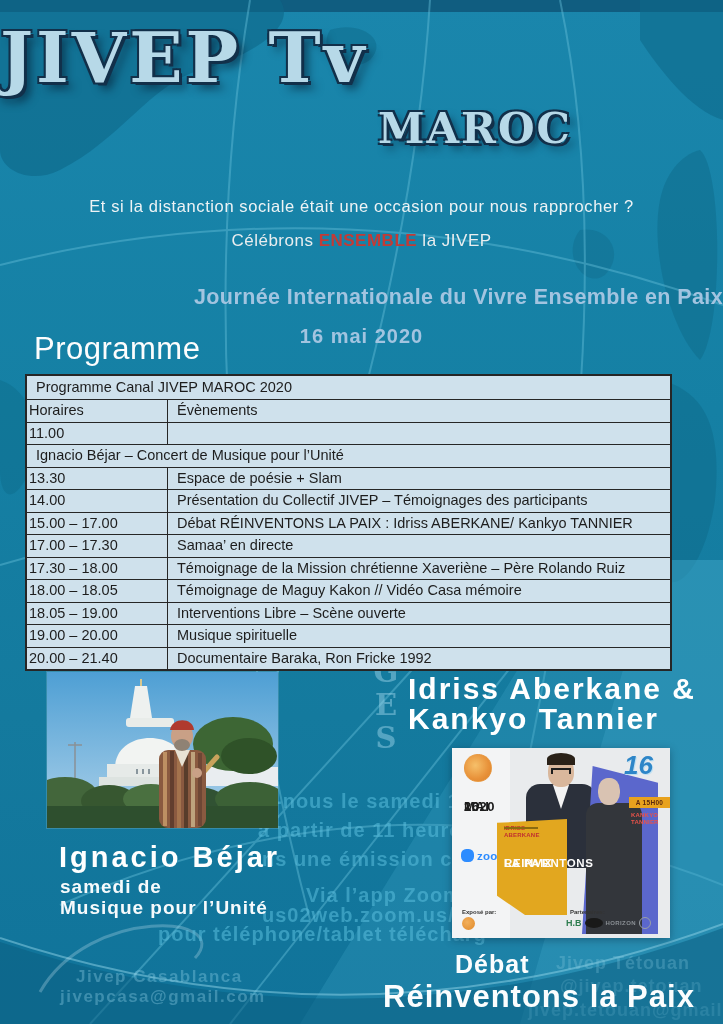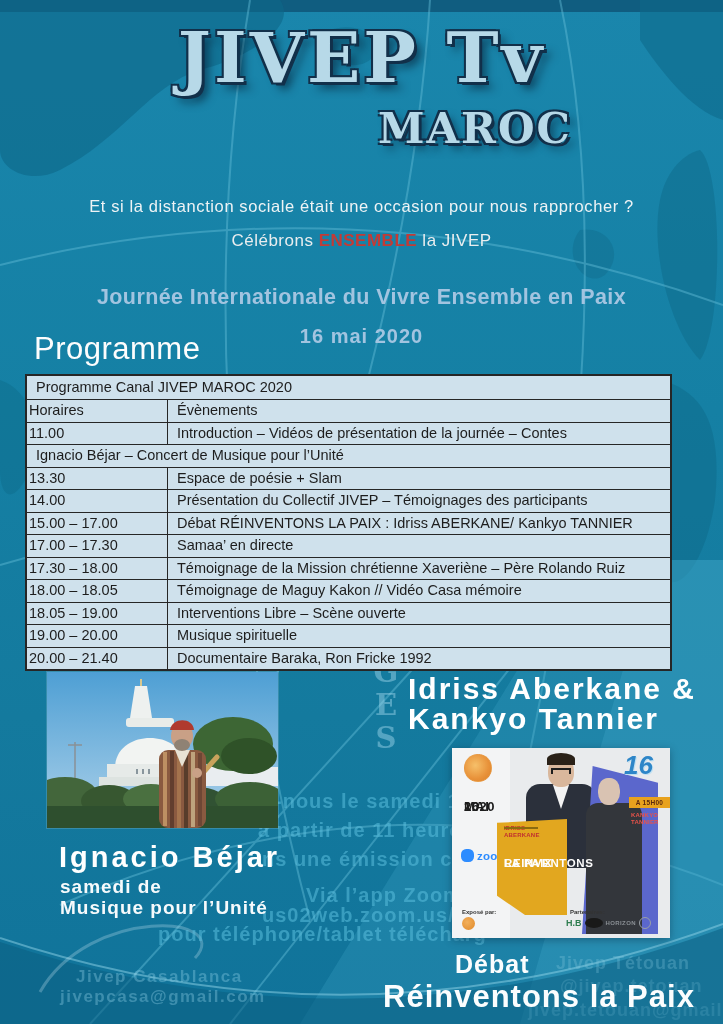--- a/index.html
+++ b/index.html
@@ -4,33 +4,33 @@
 <style>
   html,body{margin:0;padding:0;background:#0c4a66;}
   .poster{position:relative;width:723px;height:1024px;overflow:hidden;
     background:linear-gradient(180deg,#1a86ac 0%,#1580a4 40%,#147a9e 70%,#10739a 100%);
     font-family:"Liberation Sans",sans-serif;}
   .abs{position:absolute;}
   svg.bg{position:absolute;left:0;top:0;z-index:0;}
   .z1{z-index:1;} .z2{z-index:2;} .z3{z-index:3;} .z4{z-index:4;}
 
   
-  .main-title{left:0;top:16px;width:723px;text-align:center;
+  .main-title{left:0;top:16px;width:723px;text-align:left;
     font-family:"DejaVu Serif",serif;font-weight:bold;font-size:70px;letter-spacing:3px;
     color:#b7d9e8;
     text-shadow:-2px -2px 0 #12304a,2px -2px 0 #12304a,-2px 2px 0 #12304a,3px 3px 0 #12304a,7px 7px 9px rgba(5,25,45,.55);}
   .sub-title{left:210px;top:104px;width:530px;text-align:center;
     font-family:"DejaVu Serif",serif;font-weight:bold;font-size:42px;letter-spacing:2px;
     color:#b7d9e8;
     text-shadow:-2px -2px 0 #12304a,2px -2px 0 #12304a,-2px 2px 0 #12304a,3px 3px 0 #12304a,6px 6px 8px rgba(5,25,45,.55);}
   .tagline{left:0;top:197px;width:723px;text-align:center;font-size:16.5px;
     color:#eef3f5;letter-spacing:.6px;}
   .celebrate{left:0;top:231px;width:723px;text-align:center;font-size:17px;color:#e9edef;letter-spacing:.5px;}
   .celebrate .hl{color:#c23b36;font-weight:bold;}
-  .event-title{left:0;top:285px;width:723px;text-align:center;font-weight:bold;font-size:21.5px;color:#a2c4e0;letter-spacing:.4px;}
+  .event-title{left:0;top:285px;width:723px;text-align:right;font-weight:bold;font-size:21.5px;color:#a2c4e0;letter-spacing:.4px;}
   .event-date{left:0;top:325px;width:723px;text-align:center;font-weight:bold;font-size:20px;color:#a2c4e0;letter-spacing:1px;}
   .prog-heading{left:34px;top:331px;font-size:31px;font-weight:normal;color:#fdfdfd;letter-spacing:.5px;}
 
   
   .ptable{left:25px;top:374px;width:643px;background:#cfe1ec;border:2px solid #262626;color:#1d1d1d;}
   .trow{display:flex;height:21.5px;border-top:1.4px solid #262626;font-size:14.5px;line-height:21.5px;}
   .trow.title{border-top:none;height:23px;line-height:23px;}
   .tcell-time{width:141px;flex:0 0 141px;border-right:1.4px solid #262626;padding-left:2px;box-sizing:border-box;}
   .tcell-event{flex:1;padding-left:9px;white-space:nowrap;overflow:hidden;}
   .tcell-full{flex:1;padding-left:9px;}
@@ -140,21 +140,20 @@
   <div class="abs z2 ptable">
     <div class="trow title">
       <div class="tcell-full">Programme Canal JIVEP MAROC 2020</div>
     </div>
     <div class="trow">
       <div class="tcell-time">Horaires</div>
       <div class="tcell-event">Évènements</div>
     </div>
     <div class="trow">
       <div class="tcell-time">11.00</div>
-      <div class="tcell-event">Introduction – Vidéos de présentation de la journée – Contes</div>
     </div>
     <div class="trow">
       <div class="tcell-event">Ignacio Béjar – Concert de Musique pour l’Unité</div>
     </div>
     <div class="trow">
       <div class="tcell-time">13.30</div>
       <div class="tcell-event">Espace de poésie + Slam</div>
     </div>
     <div class="trow">
       <div class="tcell-time">14.00</div>

